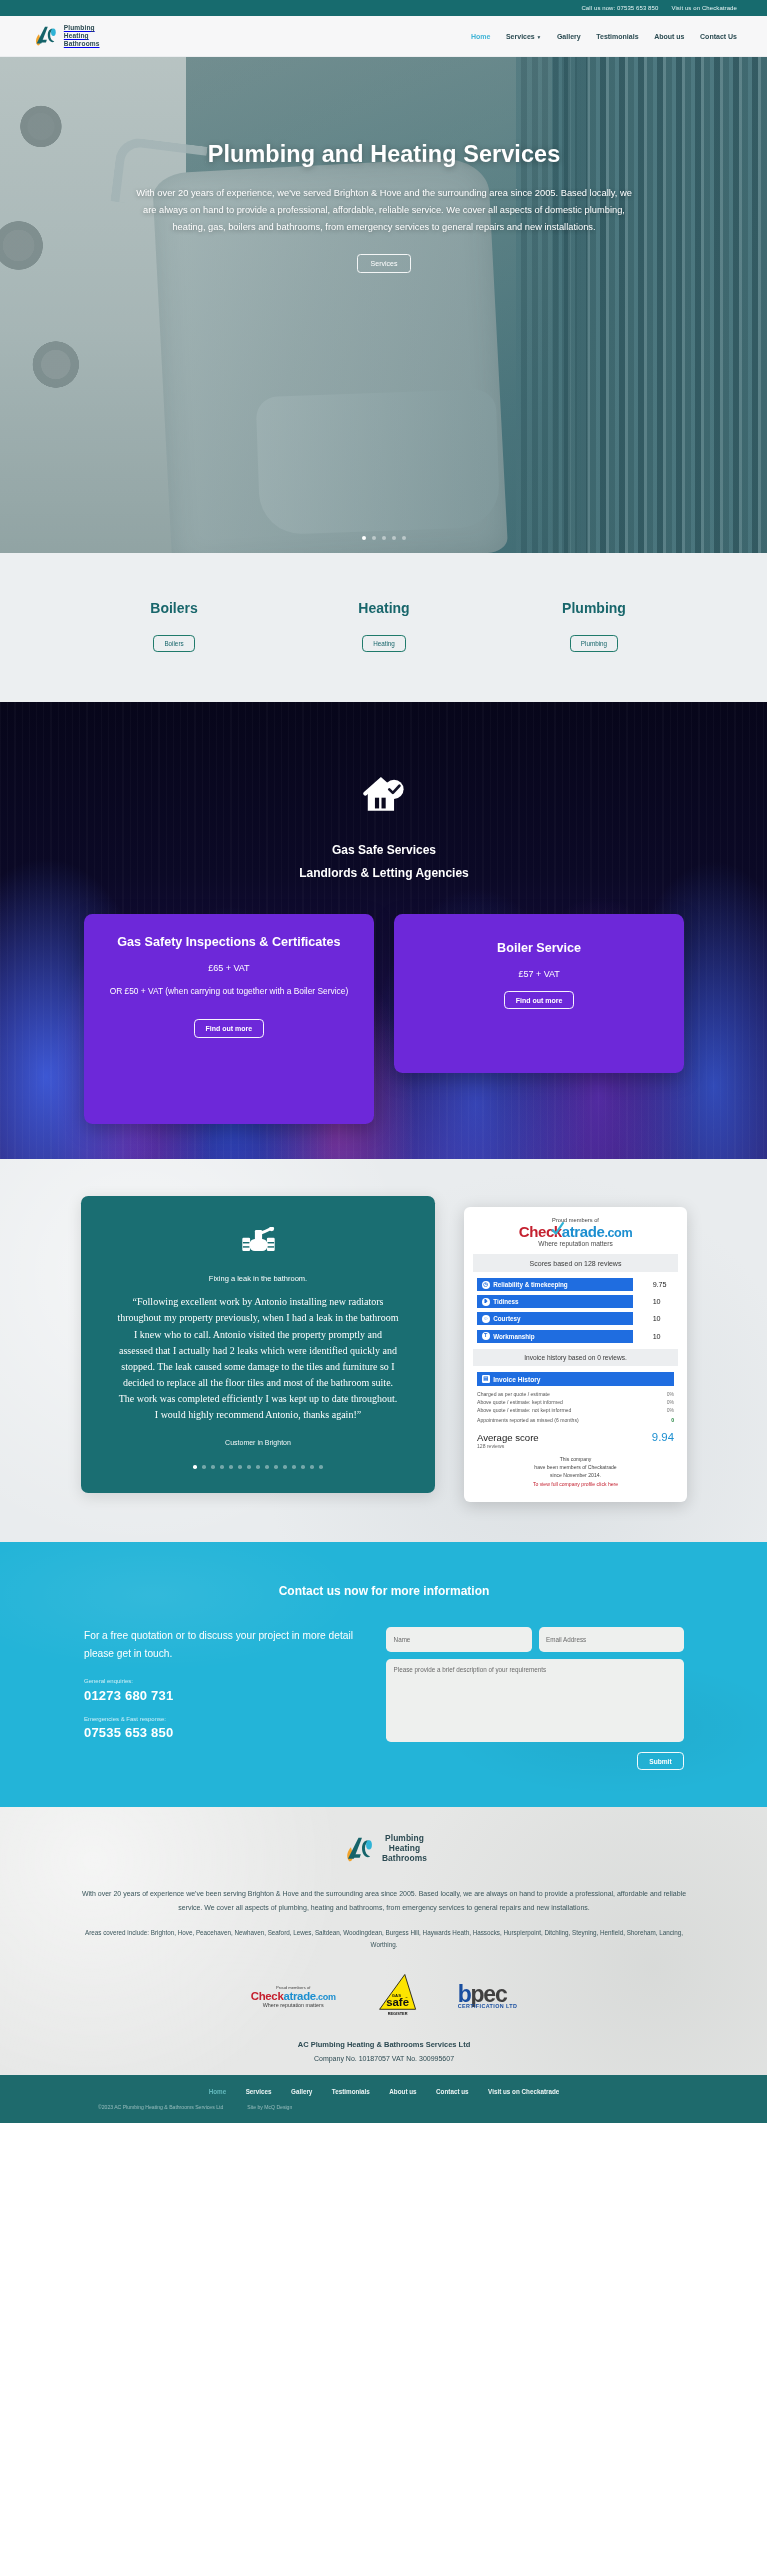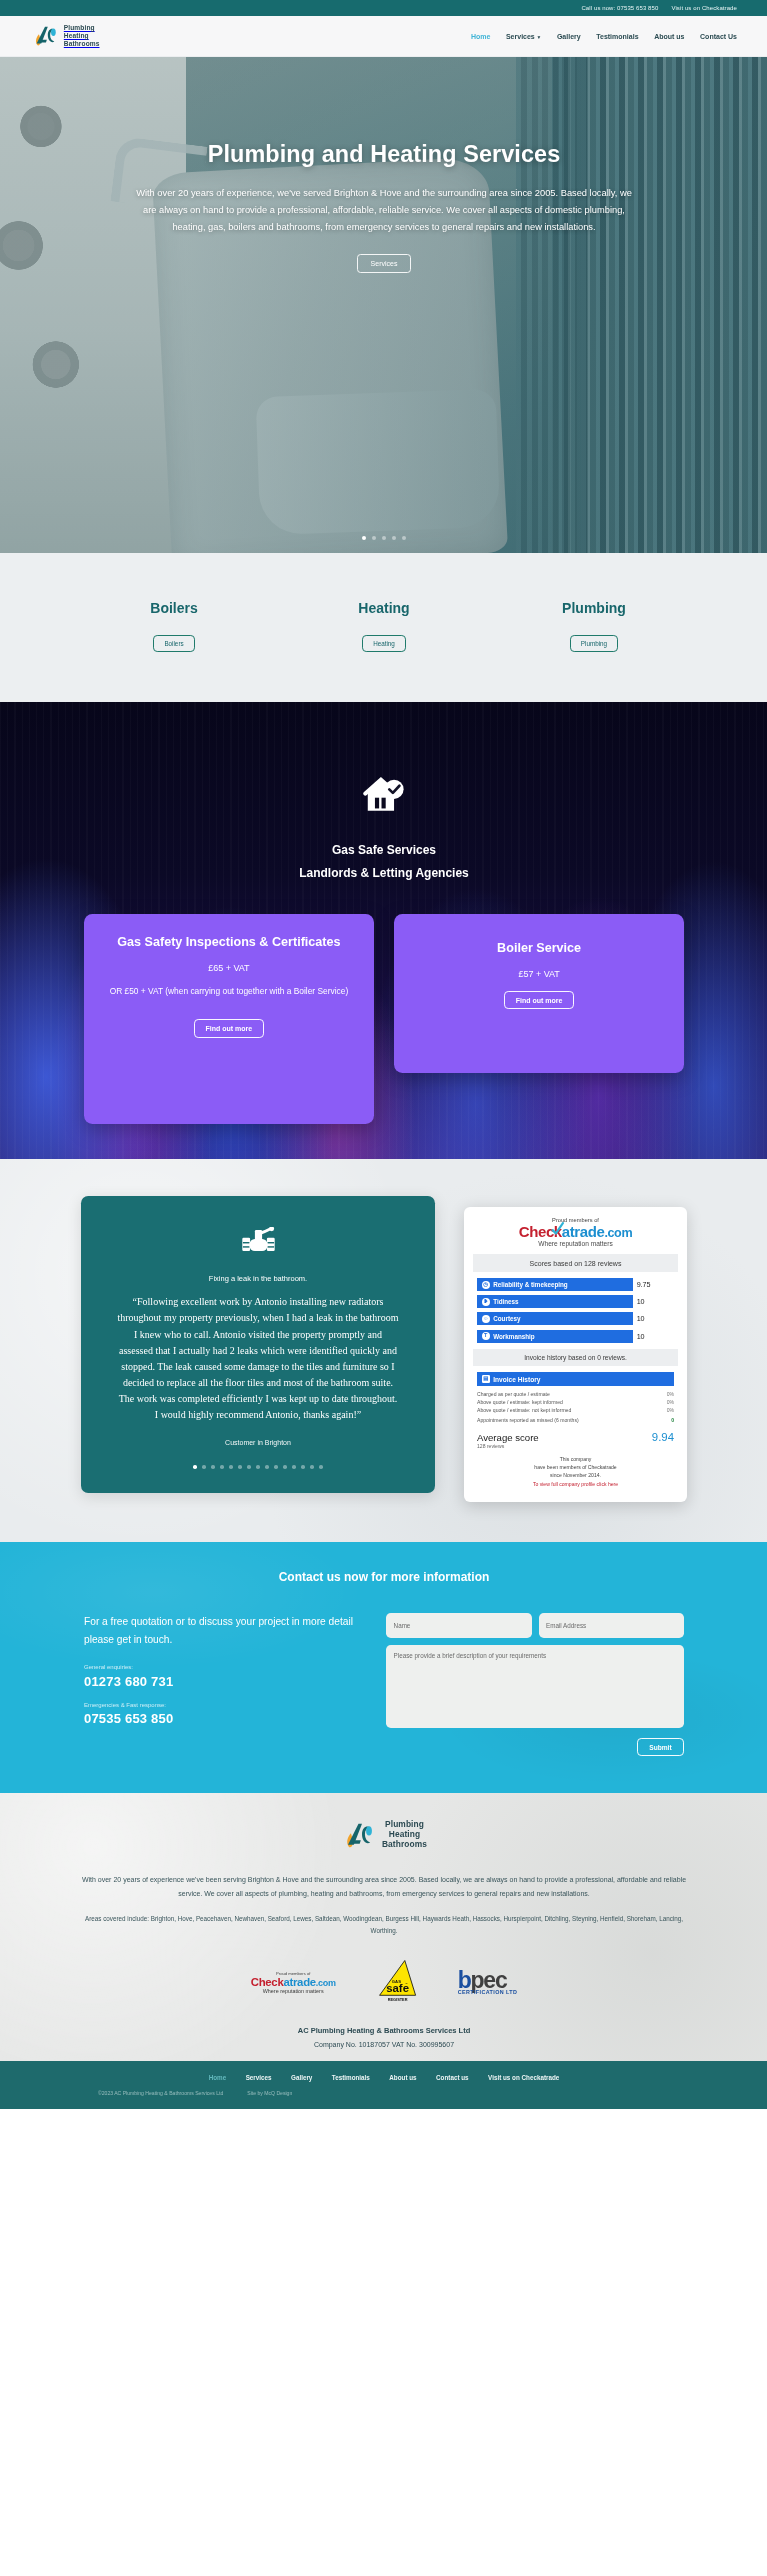--- a/index.html
+++ b/index.html
@@ -208,21 +208,21 @@
   .gas-h1 { font-size: 12px; font-weight: 700; margin-bottom: 8.4px; }
   .gas-h2 { font-size: 12px; font-weight: 700; }
 
   .gas-cards {
     position: relative;
     width: 600px; margin: 34px auto 0;
     display: flex; gap: 20.4px; align-items: flex-start;
   }
   .card {
     flex: 1;
-    background: #8b5cf6;
+    background: #6d28d9;
     border-radius: 8.4px;
     color: #fff;
     text-align: center;
     padding: 20.4px 20.4px 23px;
     box-shadow: 0 6px 20.4px rgba(0,0,0,.28);
   }
   .card-a { min-height: 210px; }
   .card-b { min-height: 159px; padding-top: 26px; }
   .card-title { font-size: 12.6px; font-weight: 700; line-height: 1.35; margin-bottom: 12px; }
   .card-price { font-size: 9px; margin-bottom: 12px; }
@@ -290,21 +290,21 @@
   .ct-logo .c3 { color: #1c8fd0; font-size: 12.6px; }
   .ct-tick {
     position: absolute; left: 50%; top: -1.8px; margin-left: -25px;
     width: 13px; height: 13px;
   }
   .ct-tag { text-align: center; font-size: 6.6px; color: #4c4c4c; margin-top: 0.6px; margin-bottom: 7.2px; }
   .ct-scorebar {
     background: #eceef0; text-align: center; font-size: 7px; color: #3b3b3b;
     padding: 5.4px 0; margin: 0 -3.6px 6px;
   }
-  .ct-rowline { display: flex; align-items: center; gap: 4px; margin-bottom: 4.2px; }
+  .ct-rowline { display: flex; align-items: center; gap: 20px; margin-bottom: 4.2px; }
   .ct-bar {
     flex: 1; background: #1f6de0; color: #fff; font-size: 6.3px; font-weight: 700;
     padding: 3px 4.8px; display: flex; align-items: center; gap: 3.6px; height: 13px;
   }
   .ct-bar .bi {
     width: 7.8px; height: 7.8px; border-radius: 50%;
     background: #fff; color: #1f6de0; font-size: 5.4px; line-height: 7.8px; text-align: center; flex:none; font-weight:700;
   }
   .ct-val { width: 20.4px; font-size: 7.2px; color: #222; text-align: left; }
   .ct-note { background: #eceef0; text-align: center; font-size: 6.6px; color: #3b3b3b; padding: 5.4px 0; margin: 6px -3.6px 6px; }
@@ -317,21 +317,21 @@
   .ct-avg .lbl { font-size: 9.6px; color: #222; }
   .ct-avg .num { font-size: 11.4px; color: #1c8fd0; font-weight: 400; }
   .ct-revs { font-size: 5.1px; color: #666; margin-top: 0.6px; }
   .ct-foot { text-align: center; font-size: 5.1px; color: #444; margin-top: 7.2px; line-height: 1.5; }
   .ct-foot a { color: #c4202f; text-decoration: none; display: block; margin-top: 1.8px; }
 
   
   .contact {
     position: relative;
     background: #23b4d8;
-    padding: 28px 0 37px;
+    padding: 42px 0 37px;
     overflow: hidden;
   }
   .contact::before {
     content:''; position:absolute; inset:0;
     background:
       radial-gradient(ellipse 300px 108px at 20% 20%, rgba(255,255,255,.07), transparent 70%),
       radial-gradient(ellipse 252px 96px at 80% 70%, rgba(0,0,0,.05), transparent 70%);
   }
   .contact-h { position: relative; text-align: center; color: #fff; font-size: 12px; font-weight: 700; margin-bottom: 29px; }
   .contact-row { position: relative; width: 600px; margin: 0 auto; display: flex; gap: 20.4px; }

